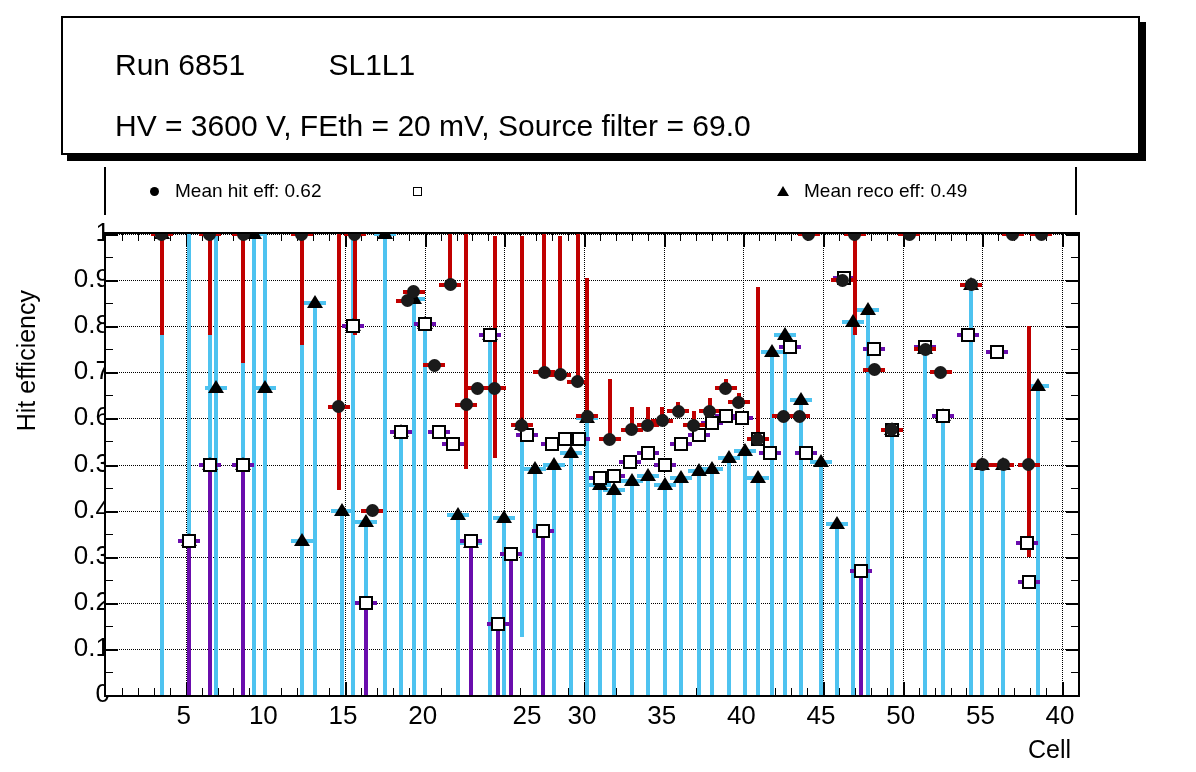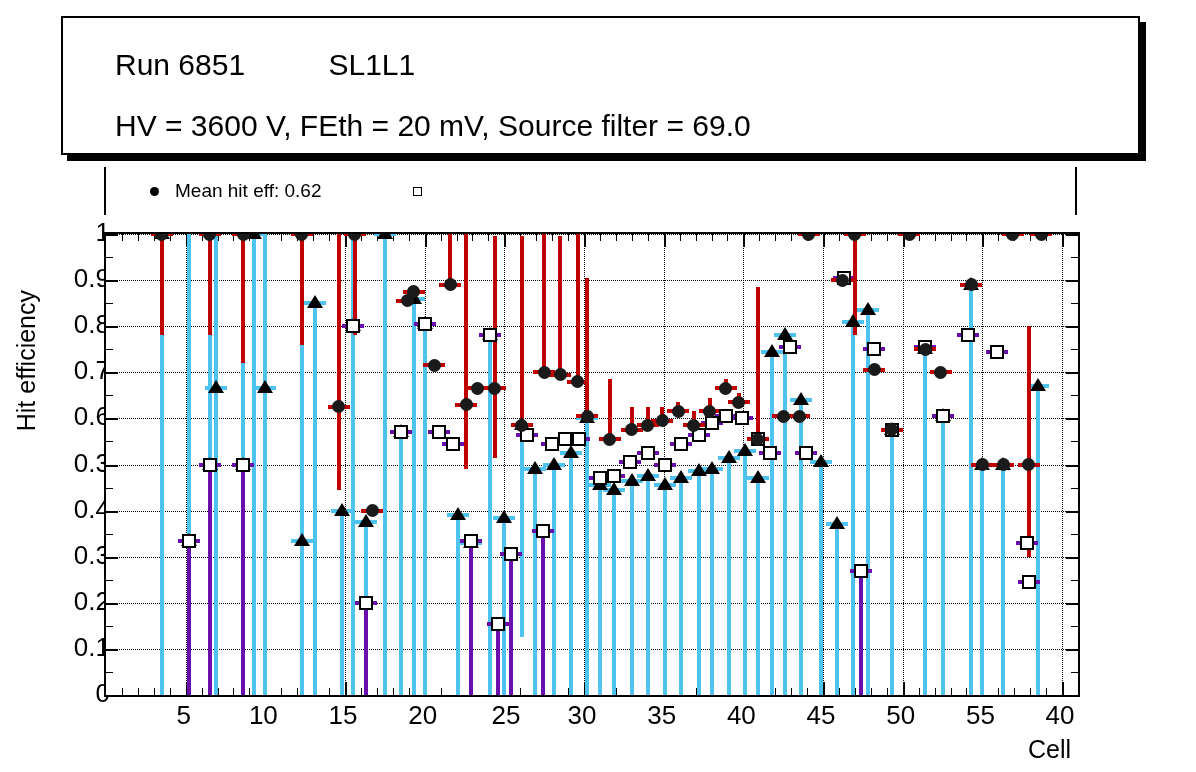--- a/index.html
+++ b/index.html
@@ -82,20 +82,26 @@
     <div class="legend-entry" id="legend-entry-0">
       <span class="legend-mark">
           <span class="mk-circle"></span>
         </span>
       <span class="lg-label">Mean hit  eff: 0.62</span>
     </div>
     <div class="legend-entry" id="legend-entry-1">
       <span class="legend-mark">
           <span class="mk-square"></span>
         </span>
+    </div>
+    <div class="legend-entry" id="legend-entry-2">
+      <span class="legend-mark">
+          <span class="mk-tri"></span>
+        </span>
+      <span class="lg-label">Mean reco eff: 0.49</span>
     </div>
   </div>
 
   <div id="y-axis-title">Hit efficiency</div>
   <div id="x-axis-title">Cell</div>
 
   <div id="ytick-labels">
       <div class="ylabel-t" style="top: 693px;">0</div>
       <div class="ylabel-t" style="top: 646.9px;">0.1</div>
       <div class="ylabel-t" style="top: 600.8px;">0.2</div>
@@ -106,21 +112,21 @@
       <div class="ylabel-t" style="top: 370.3px;">0.7</div>
       <div class="ylabel-t" style="top: 324.2px;">0.8</div>
       <div class="ylabel-t" style="top: 278.1px;">0.9</div>
       <div class="ylabel-t" style="top: 232px;">1</div>
     </div>
   <div id="xtick-labels">
       <div class="xlabel-t" style="left: 183.672px;">5</div>
       <div class="xlabel-t" style="left: 263.344px;">10</div>
       <div class="xlabel-t" style="left: 343.016px;">15</div>
       <div class="xlabel-t" style="left: 422.689px;">20</div>
-      <div class="xlabel-t" style="left: 506px;">25</div>
+      <div class="xlabel-t" style="left: 527px;">25</div>
       <div class="xlabel-t" style="left: 582.033px; text-align: center;">30</div>
       <div class="xlabel-t" style="left: 661.705px;">35</div>
       <div class="xlabel-t" style="left: 741.377px;">40</div>
       <div class="xlabel-t" style="left: 821.049px;">45</div>
       <div class="xlabel-t" style="left: 900.721px;">50</div>
       <div class="xlabel-t" style="left: 980.393px;">55</div>
       <div class="xlabel-t" style="left: 1060.07px;">40</div>
     </div>
 
   <div id="plot-frame">

